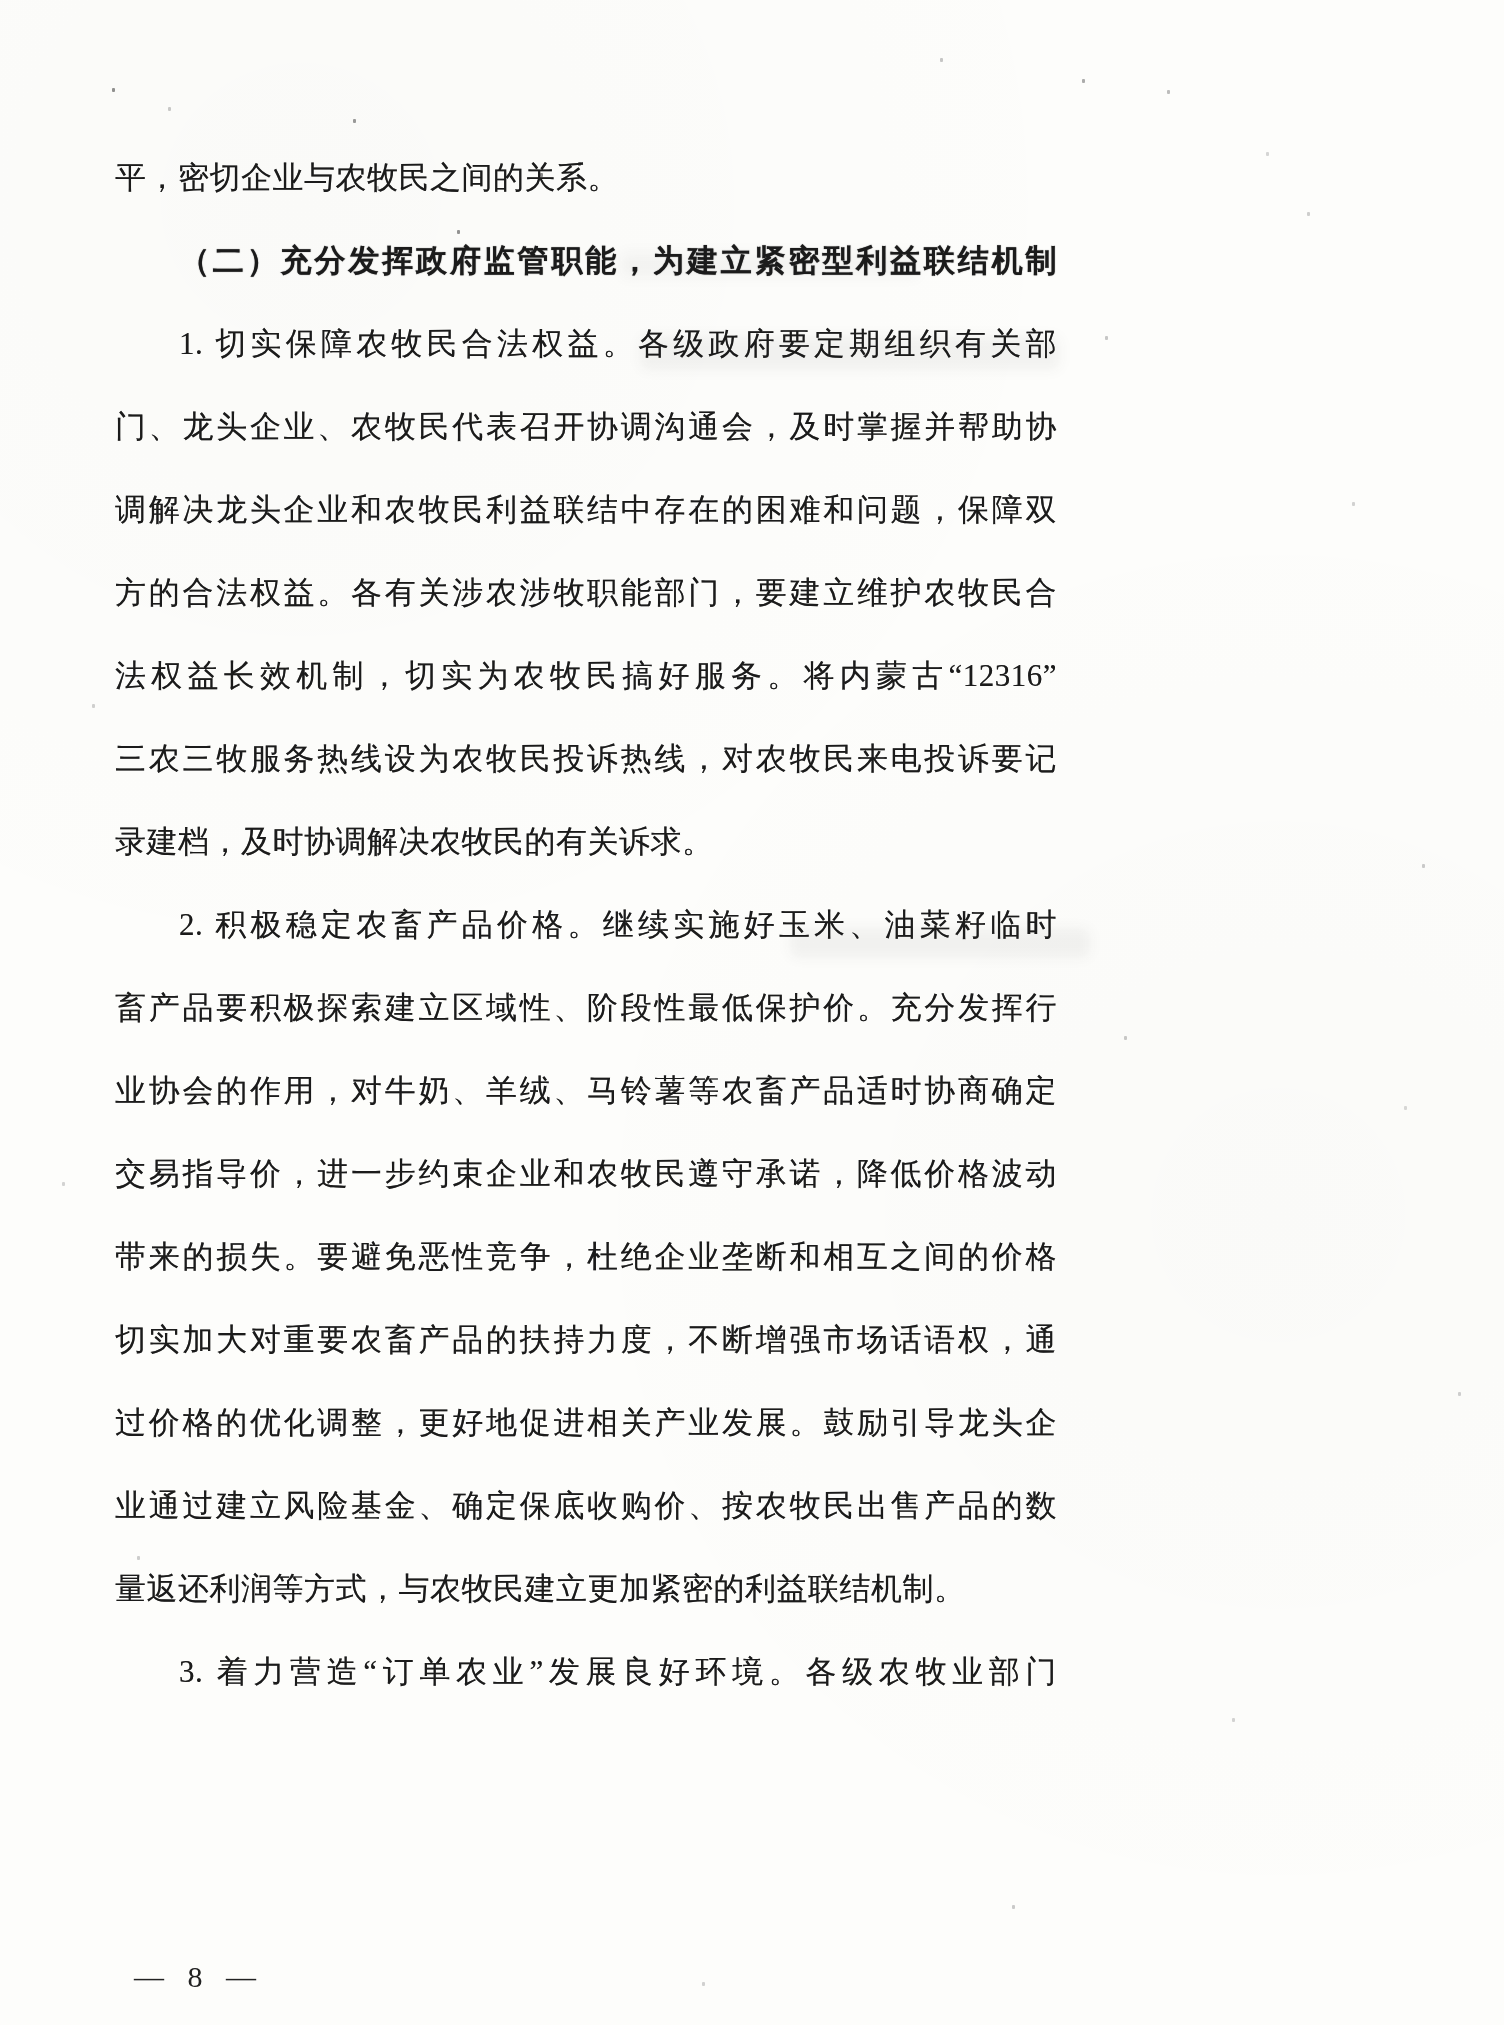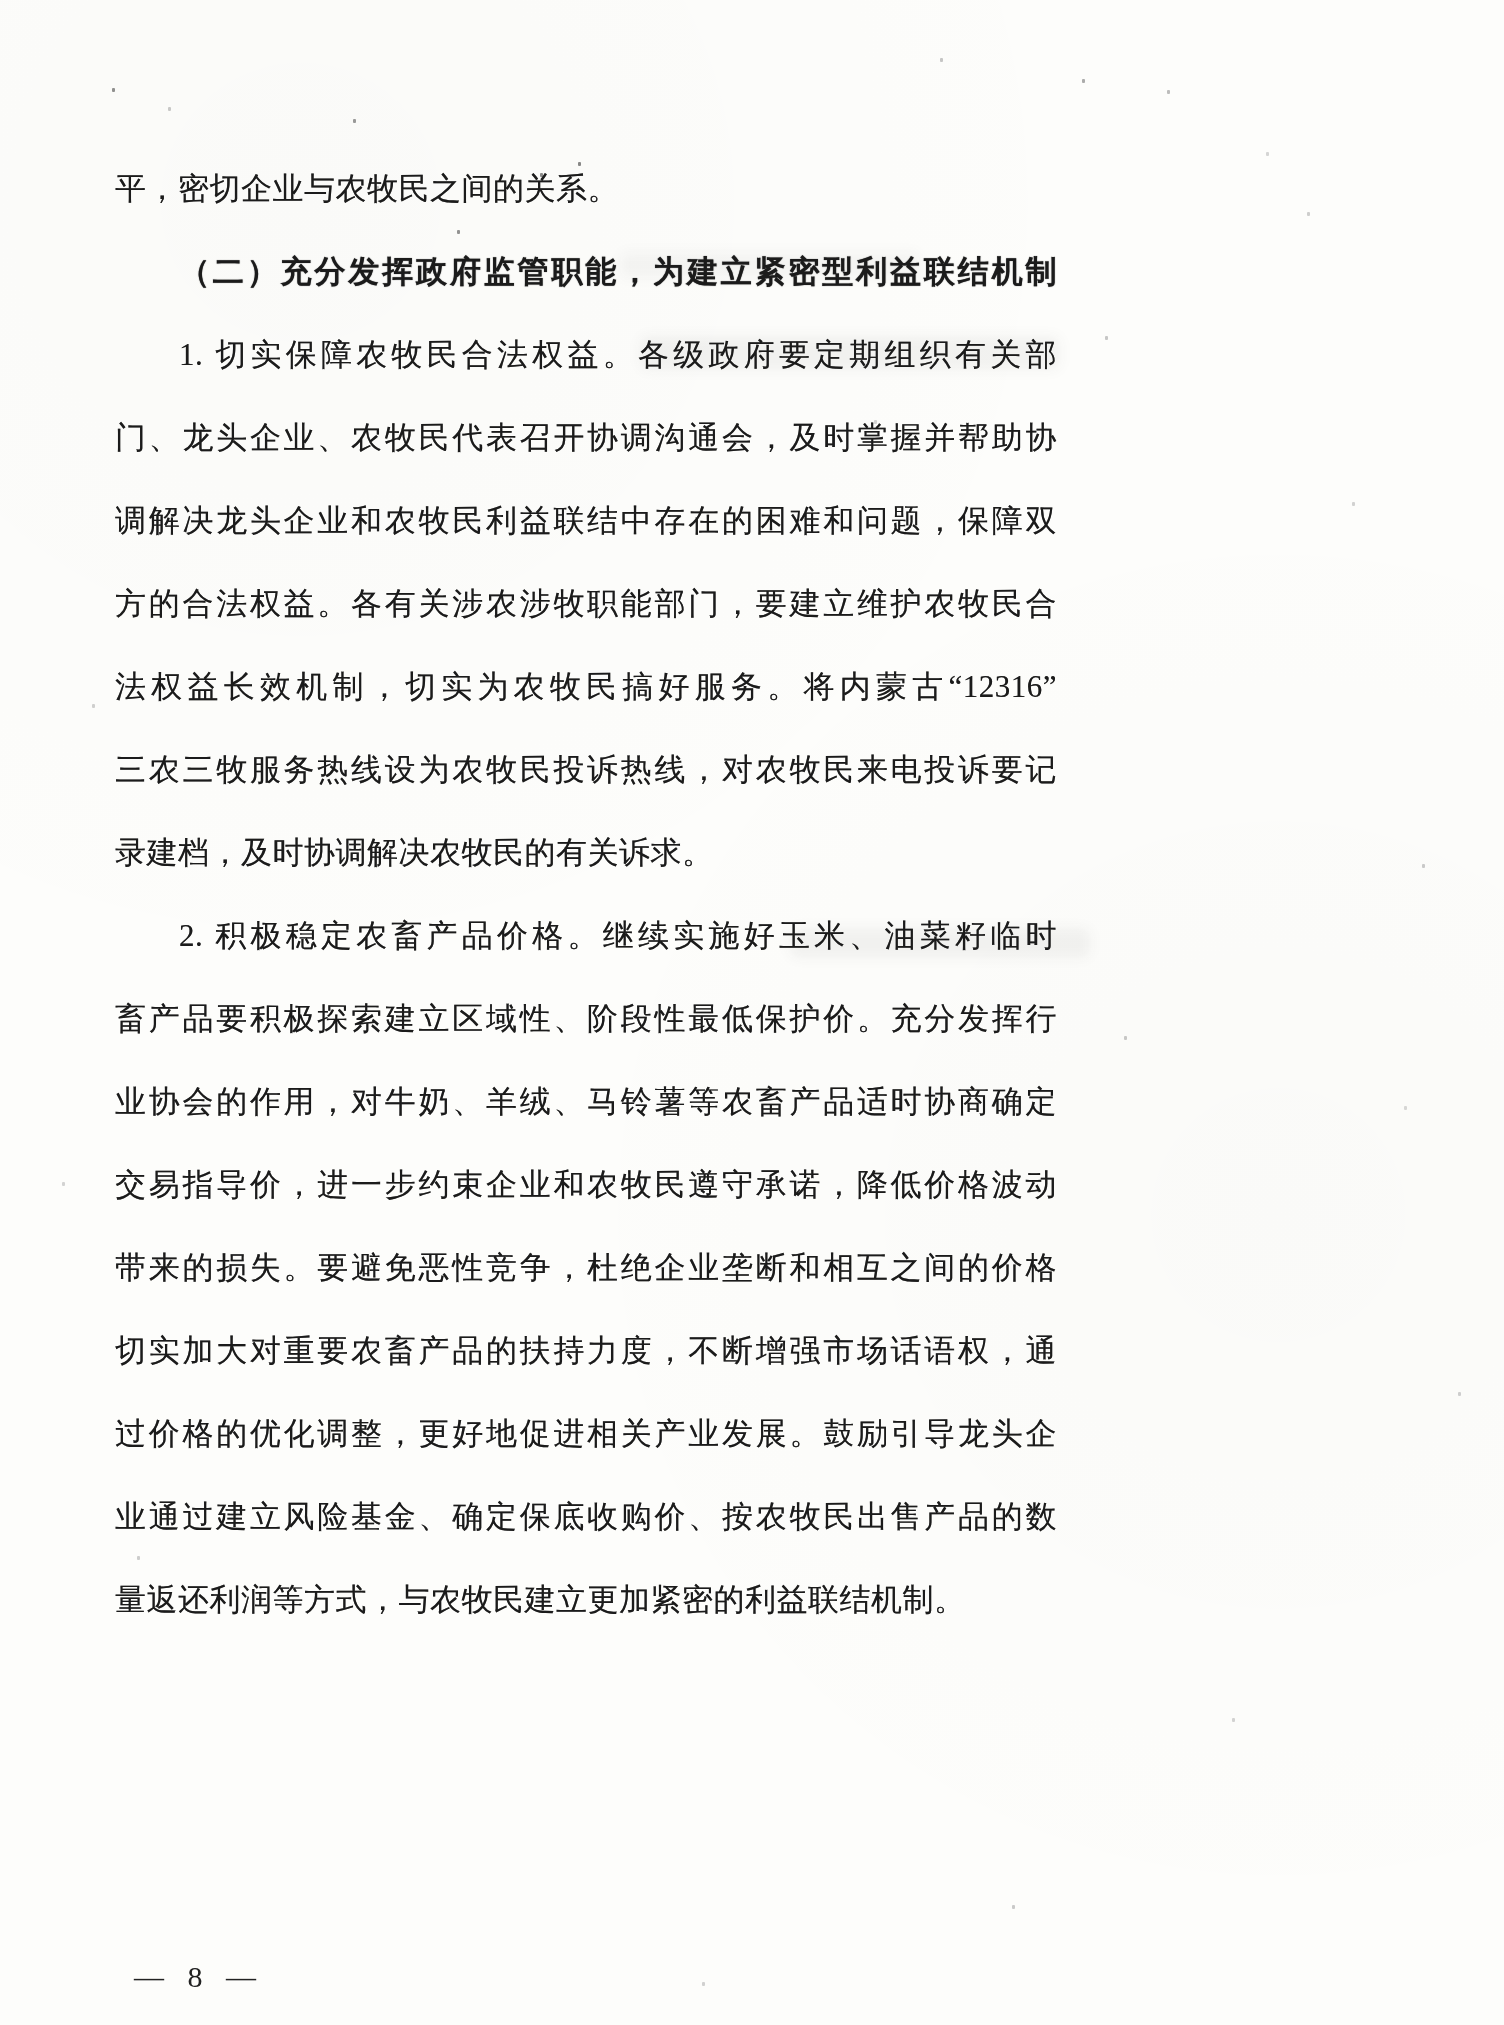--- a/index.html
+++ b/index.html
@@ -20,21 +20,21 @@
     position: absolute;
     inset: 0;
     background:
       radial-gradient(circle at 20% 10%, rgba(0,0,0,0.012), transparent 40%),
       radial-gradient(circle at 85% 60%, rgba(0,0,0,0.010), transparent 45%),
       #fdfdfb;
   }
   .text-block {
     position: absolute;
     left: 115px;
-    top: 147px;
+    top: 136px;
     width: 942px;
   }
   .line {
     height: 83px;
     line-height: 83px;
     font-size: 31px;
     letter-spacing: 0.5px;
     text-align: justify;
     text-align-last: justify;
     color: #1b1b1b;
@@ -130,17 +130,18 @@
     <div class="line short">录建档，及时协调解决农牧民的有关诉求。</div>
     <div class="line indent">2. 积极稳定农畜产品价格。继续实施好玉米、油菜籽临时</div>
     <div class="line">畜产品要积极探索建立区域性、阶段性最低保护价。充分发挥行</div>
     <div class="line">业协会的作用，对牛奶、羊绒、马铃薯等农畜产品适时协商确定</div>
     <div class="line">交易指导价，进一步约束企业和农牧民遵守承诺，降低价格波动</div>
     <div class="line">带来的损失。要避免恶性竞争，杜绝企业垄断和相互之间的价格</div>
     <div class="line">切实加大对重要农畜产品的扶持力度，不断增强市场话语权，通</div>
     <div class="line">过价格的优化调整，更好地促进相关产业发展。鼓励引导龙头企</div>
     <div class="line">业通过建立风险基金、确定保底收购价、按农牧民出售产品的数</div>
     <div class="line short">量返还利润等方式，与农牧民建立更加紧密的利益联结机制。</div>
+    <div class="line indent">3. 着力营造“订单农业”发展良好环境。各级农牧业部门</div>
   </div>
 
   <div class="footer">— 8 —</div>
 
 </div>
 
 </body></html>

